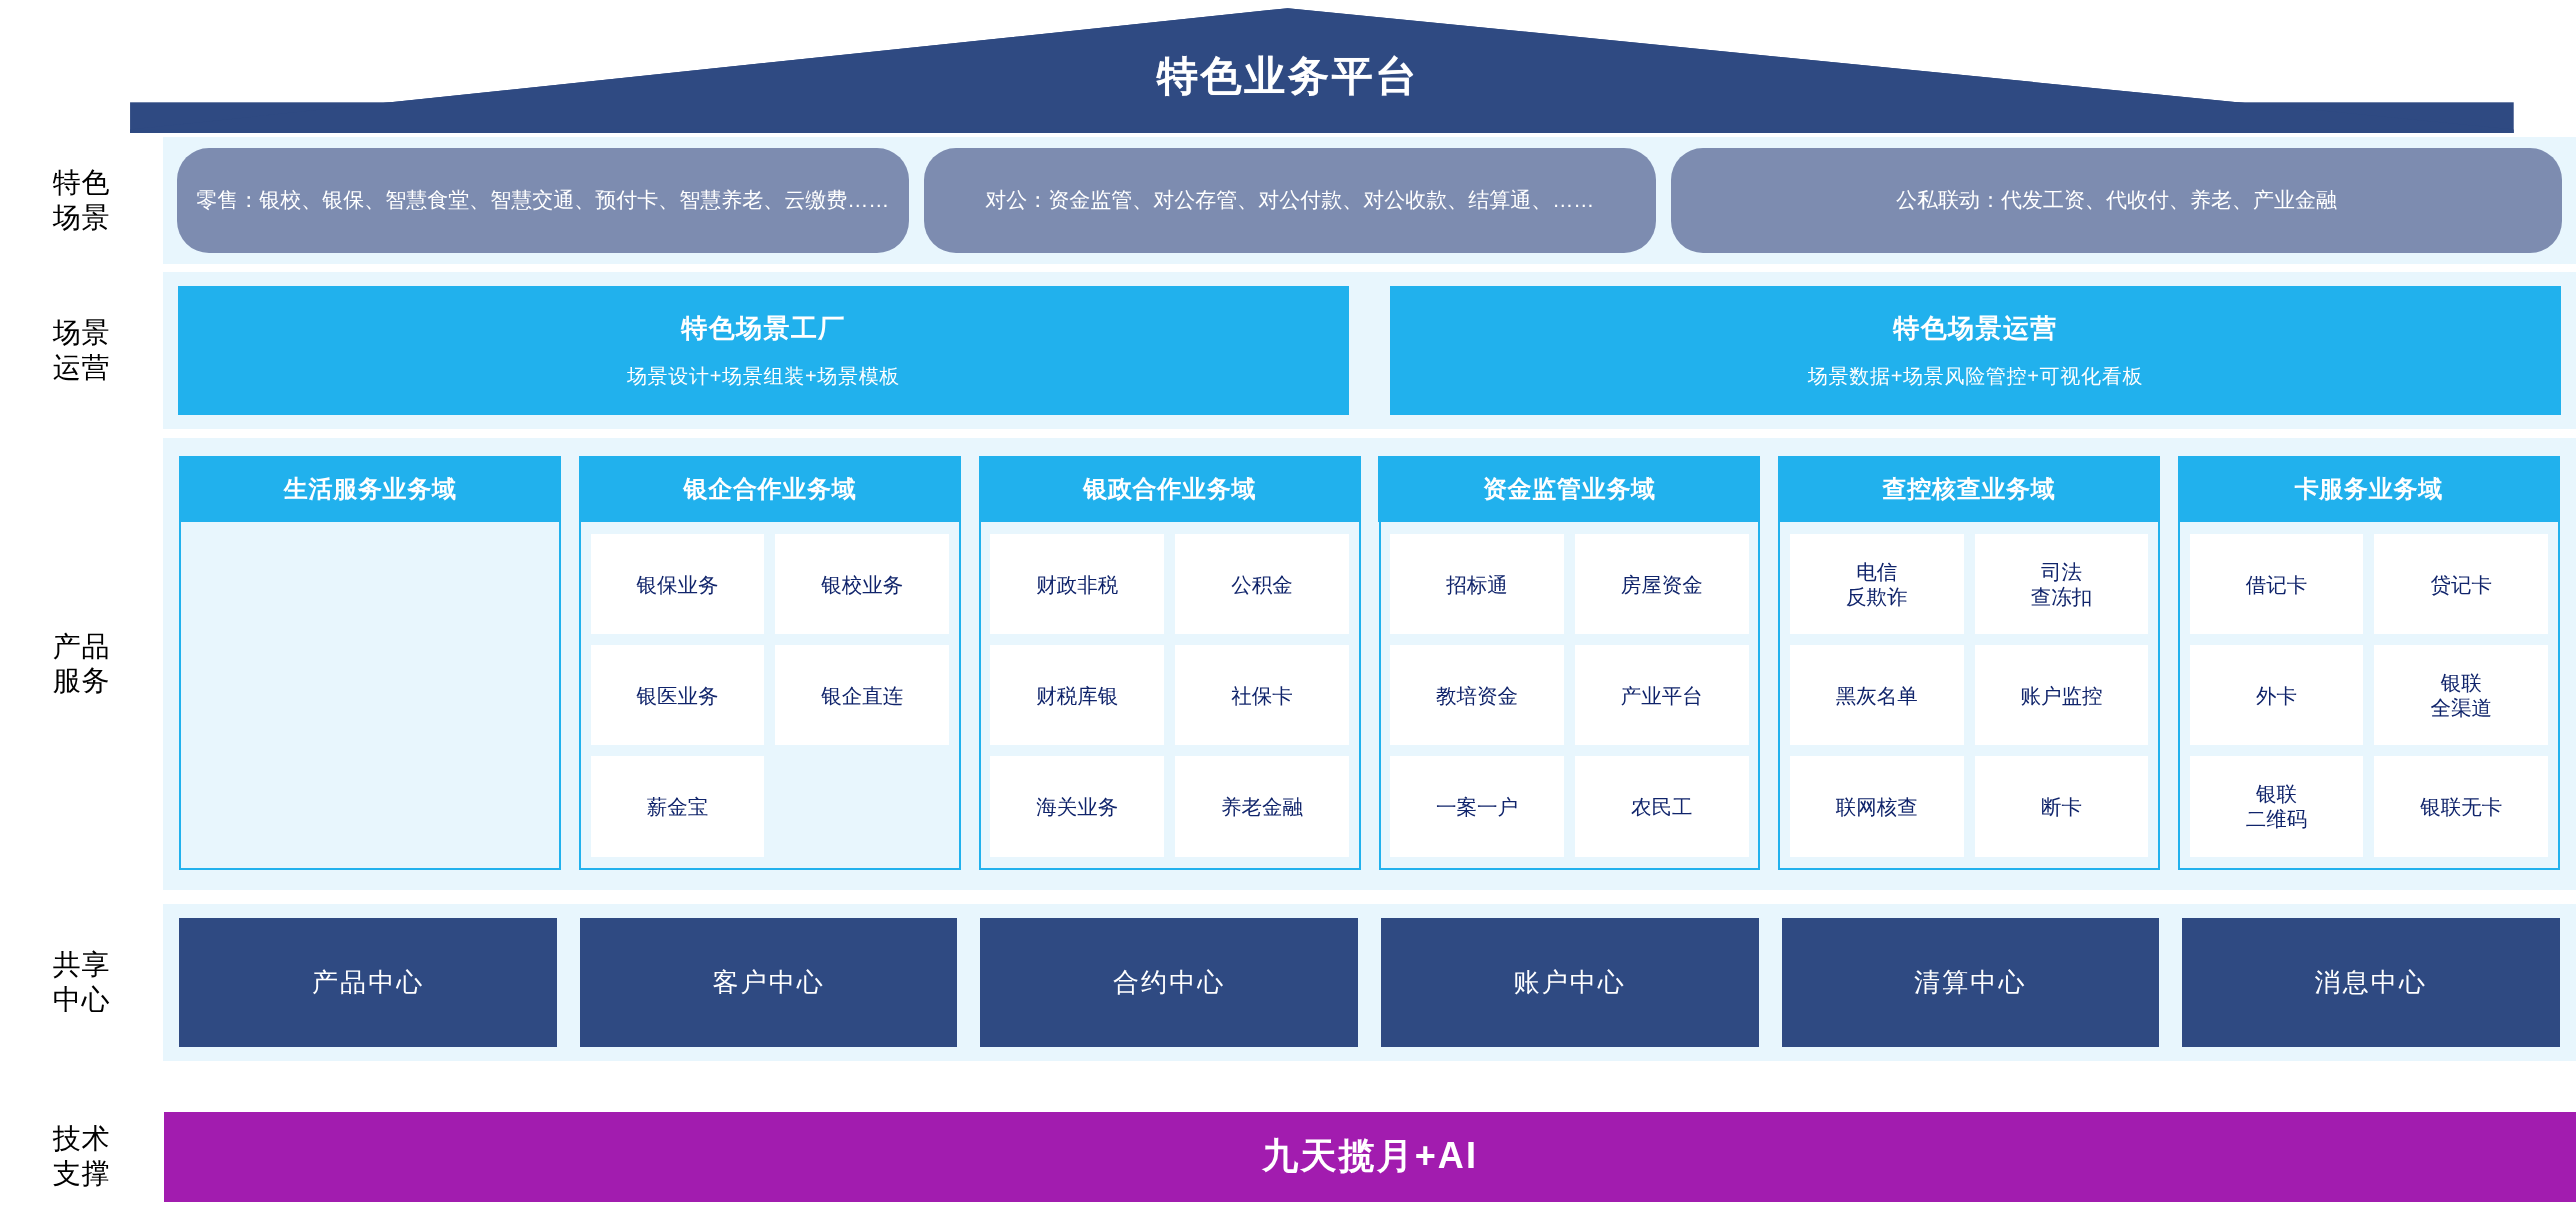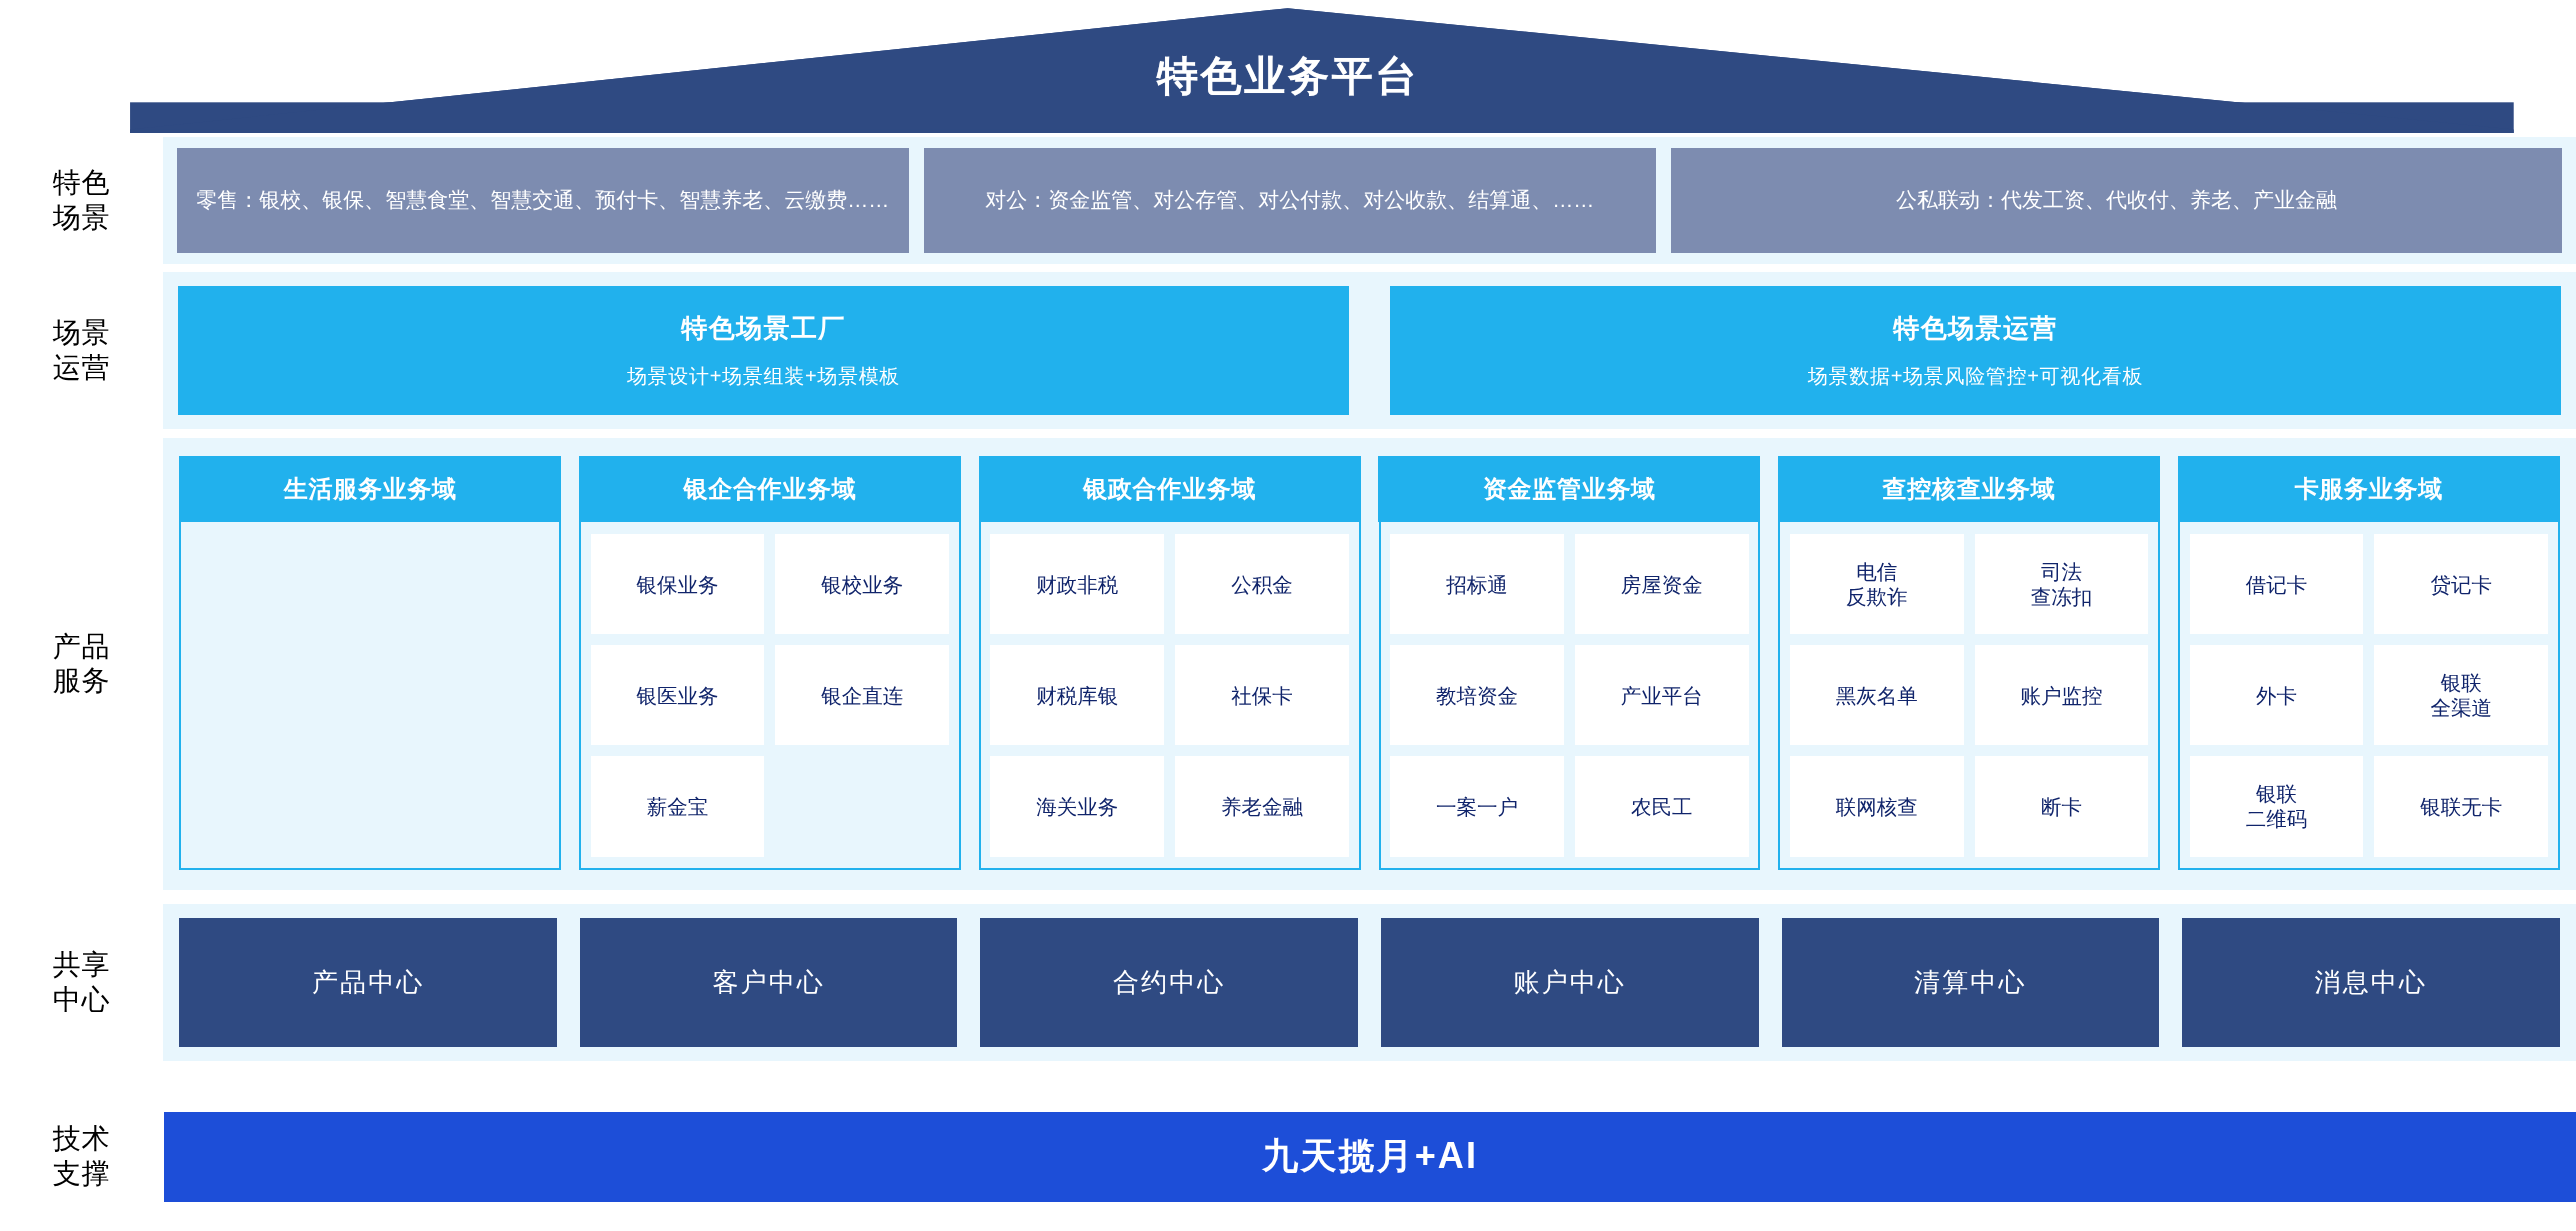--- a/index.html
+++ b/index.html
@@ -35,20 +35,21 @@
   }
 
   
   #row-scenes{ left:0; top:137px; width:2576px; height:127px; }
   #row-scenes .rowbody{ padding:11px 13.7px; gap:15px; }
   .scene-box{
     background:#7d8cb0; color:#ffffff;
     display:flex; align-items:center; justify-content:center; text-align:center;
     font-size:21px; line-height:1.45; padding:6.8px 11px;
     height:100%;
+    border-radius:32px;
   }
   .sb1{ flex:0 0 732px; }
   .sb2{ flex:0 0 732px; }
   .sb3{ flex:1 1 auto; }
 
   
   #row-ops{ left:0; top:272px; width:2576px; height:157px; }
   #row-ops .rowbody{ padding:13.7px 15px; gap:41px; }
   .ops-box{
     flex:1 1 0; height:100%;
@@ -92,21 +93,21 @@
     background:#2f4a82; color:#ffffff;
     display:flex; align-items:center; justify-content:center;
     font-size:26px; letter-spacing:2.1px;
   }
 
   
   #row-tech{ left:0; top:1095px; width:2576px; height:123px; }
   #row-tech .rowbody{ background:transparent; padding:0 0 0 0; }
   .tech-band{
     width:100%; height:90px; margin-left:1.4px;
-    background:#1d4ed8; color:#ffffff;
+    background:#a21caf; color:#ffffff;
     display:flex; align-items:center; justify-content:center;
     font-size:36px; font-weight:bold; letter-spacing:2.1px;
   }
 </style>
 </head>
 <body>
 
 <div class="page">
 
   <div class="roof-wrap">

